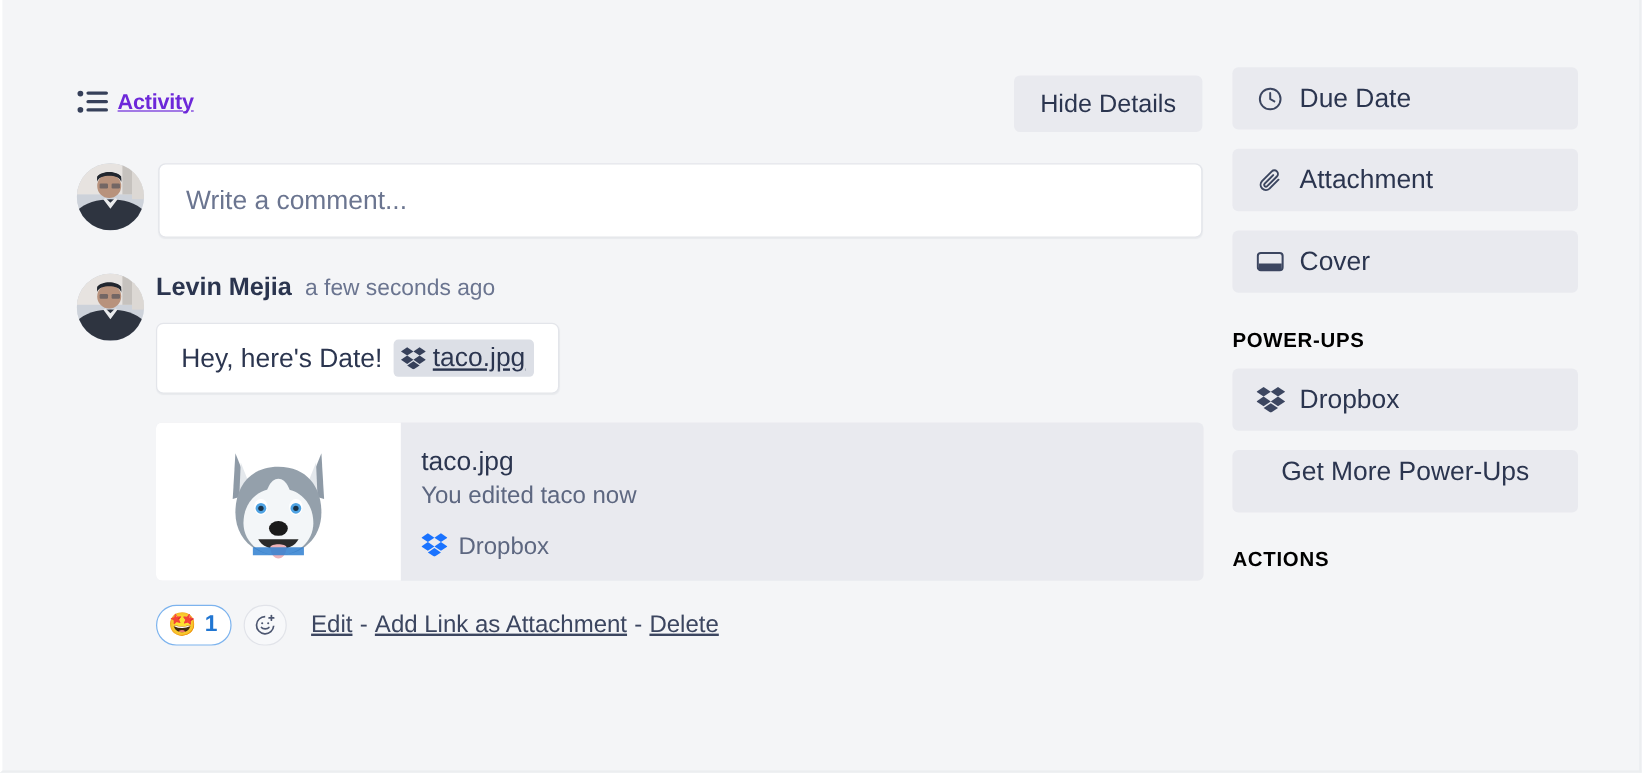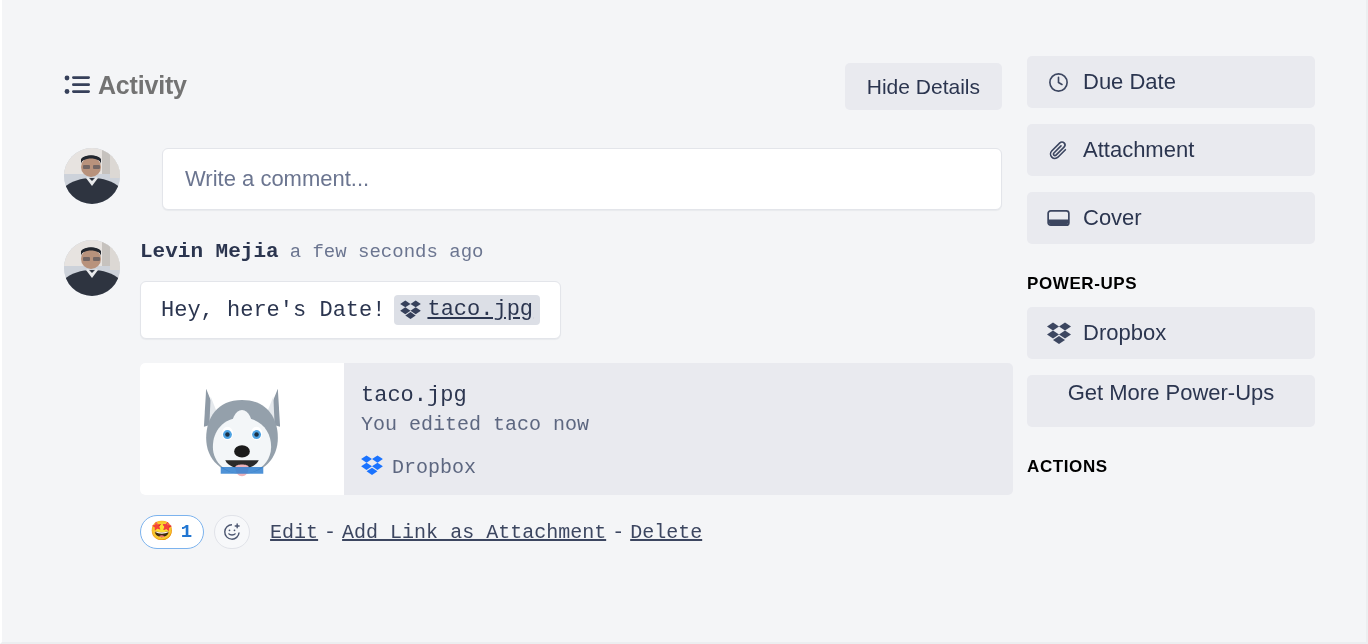--- a/index.html
+++ b/index.html
@@ -41,24 +41,25 @@
     position: relative;
   }
   .activity-icon {
     width: 34px;
     flex: 0 0 34px;
     display: flex;
     align-items: center;
     color: #36405a;
   }
   .activity-title {
-    font-size: 25px;
+    font-size: 18px;
     font-weight: bold;
-    color: #737373;
+    color: #6d28d9;
     letter-spacing: -0.2px;
+    text-decoration: underline;
   }
   .hide-details-btn {
     position: absolute;
     right: 0;
     top: 7px;
     background: #e9eaef;
     border: none;
     border-radius: 5px;
     padding: 0 22px;
     height: 47px;
@@ -67,22 +68,21 @@
     color: #2b354f;
     font-family: "Liberation Sans", sans-serif;
     cursor: pointer;
     white-space: nowrap;
   }
 
   
   .composer-row {
     display: flex;
     align-items: flex-start;
-    margin-top: 34px;
-    gap: 30px;
+    margin-top: 22px;
   }
   .avatar {
     width: 56px;
     height: 56px;
     flex: 0 0 56px;
     border-radius: 50%;
     overflow: hidden;
     background: #d9dde4;
   }
   .composer-box {
@@ -114,23 +114,22 @@
     opacity: 1;
   }
 
   
   .comment-row {
     display: flex;
     align-items: flex-start;
     margin-top: 30px;
   }
   .comment-main {
-    margin-left: 20px;
+    margin-left: 10px;
     flex: 1 1 auto;
-    font-family: Liberation Mono, monospace;
   }
   .comment-meta {
     display: flex;
     align-items: baseline;
     height: 30px;
   }
   .comment-author {
     font-size: 21px;
     font-weight: bold;
     color: #2b354f;

